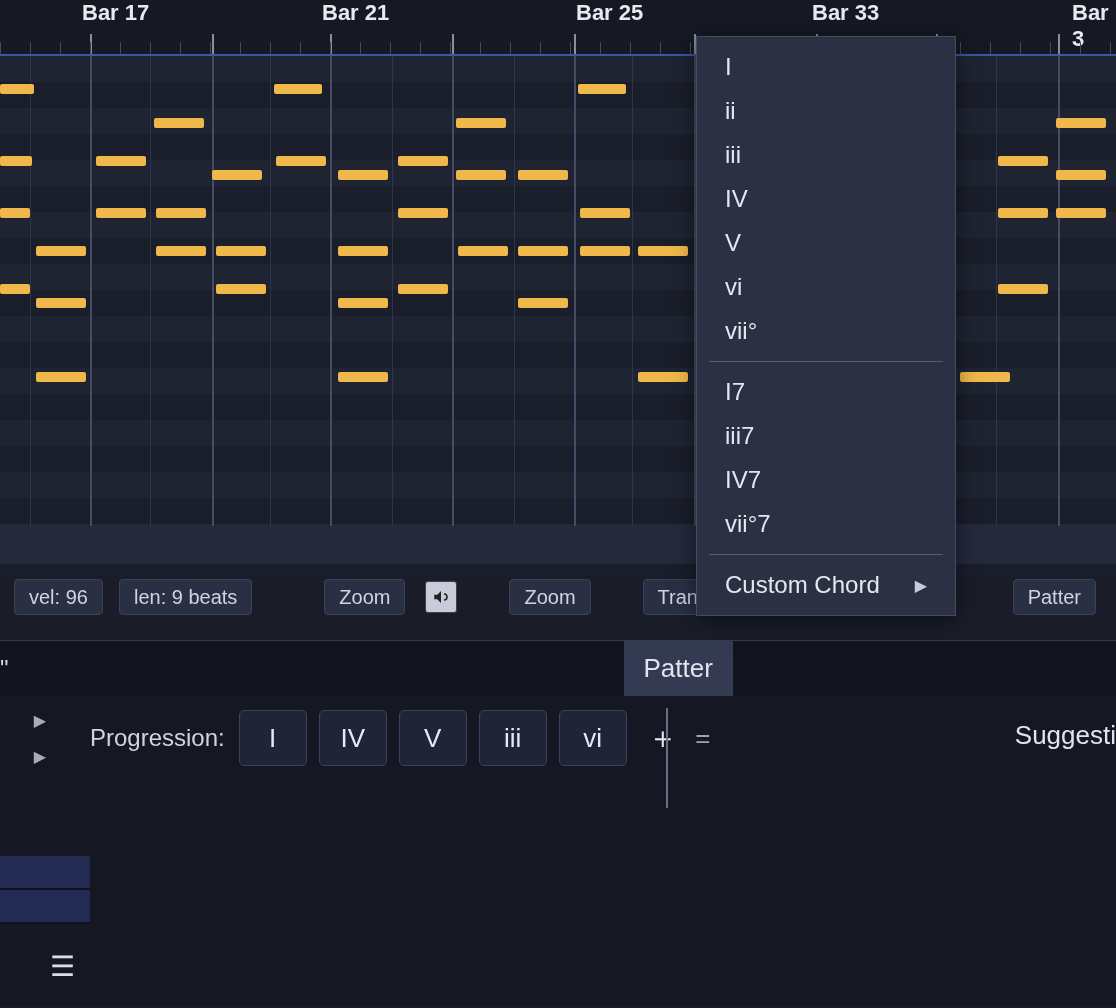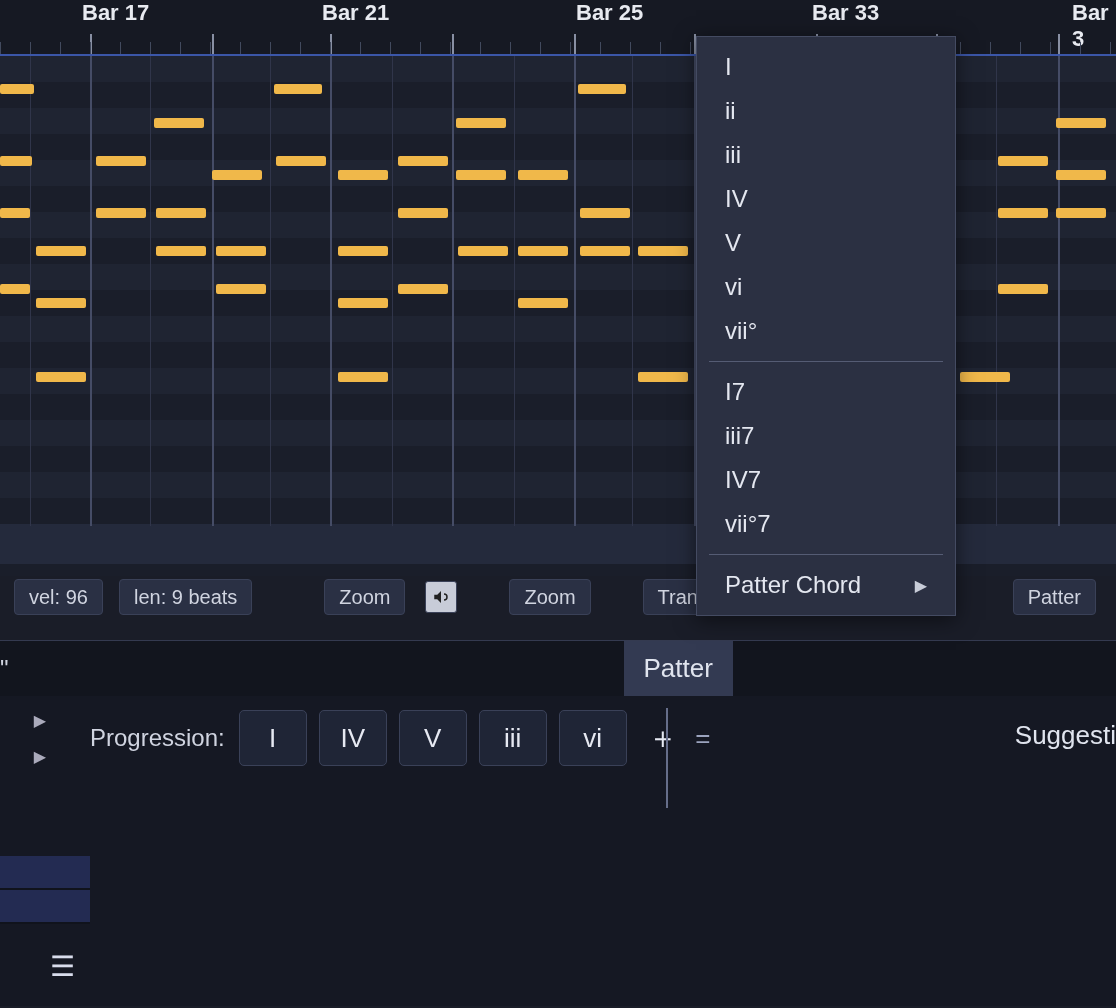--- a/index.html
+++ b/index.html
@@ -252,16 +252,16 @@
     <div class="menu-item">V</div>
     <div class="menu-item">vi</div>
     <div class="menu-item">vii°</div>
     <div class="menu-sep"></div>
     <div class="menu-item">I7</div>
     <div class="menu-item">iii7</div>
     <div class="menu-item">IV7</div>
     <div class="menu-item">vii°7</div>
     <div class="menu-sep"></div>
     <div class="menu-item">
-      <span>Patter Chord</span>
+      <span>Custom Chord</span>
       <span class="submenu-caret">▶</span>
     </div>
   </div>
 
 </body></html>

